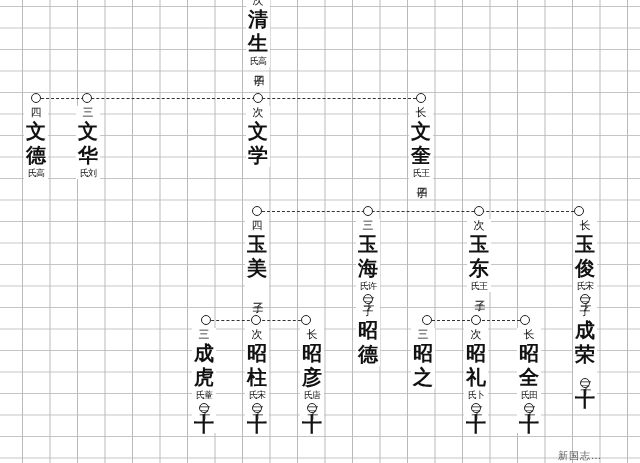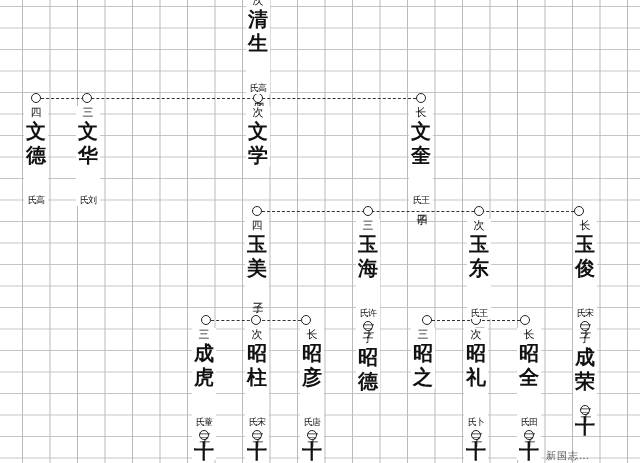--- a/index.html
+++ b/index.html
@@ -10,25 +10,25 @@
       linear-gradient(to right, #b9b9b9 1px, transparent 1px),
       linear-gradient(to bottom, #c4c4c4 1px, transparent 1px);
     background-size:27.5px 100%, 100% 21.5px;
     background-position:22px 0, 0 6px;}
   .hline{position:absolute;height:0;border-top:1.5px dashed #333;}
   .circ{position:absolute;width:8px;height:8px;border:1.2px solid #222;border-radius:50%;background:#fff;transform:translate(-50%,-50%);}
   .col{position:absolute;transform:translateX(-50%);display:flex;flex-direction:column;align-items:center;
        background:#fff;padding:0 2px;}
   .rank{font-size:11px;line-height:13px;}
   .name{font-size:20px;line-height:24px;font-weight:bold;}
-  .spouse{font-size:9px;line-height:12px;letter-spacing:-1px;white-space:nowrap;margin-top:27px;}
+  .spouse{font-size:9px;line-height:12px;letter-spacing:-1px;white-space:nowrap;}
   .small{font-size:11px;line-height:12px;}
   .oc{width:8px;height:8px;border:1.2px solid #222;border-radius:50%;margin:2px 0;}
   .cross{font-size:20px;line-height:18px;font-weight:bold;}
-  .watermark{position:absolute;left:546px;top:449px;font-size:10px;color:#555;letter-spacing:1px;}
+  .watermark{position:absolute;left:558px;top:449px;font-size:10px;color:#555;letter-spacing:1px;}
 </style>
 </head>
 <body>
 
 <div class="grid"></div>
 
 <div class="hline" style="left:36px;top:98px;width:385px;"></div>
 <div class="hline" style="left:257px;top:211px;width:322px;"></div>
 <div class="hline" style="left:206px;top:320px;width:100px;"></div>
 <div class="hline" style="left:427px;top:320px;width:98px;"></div>

